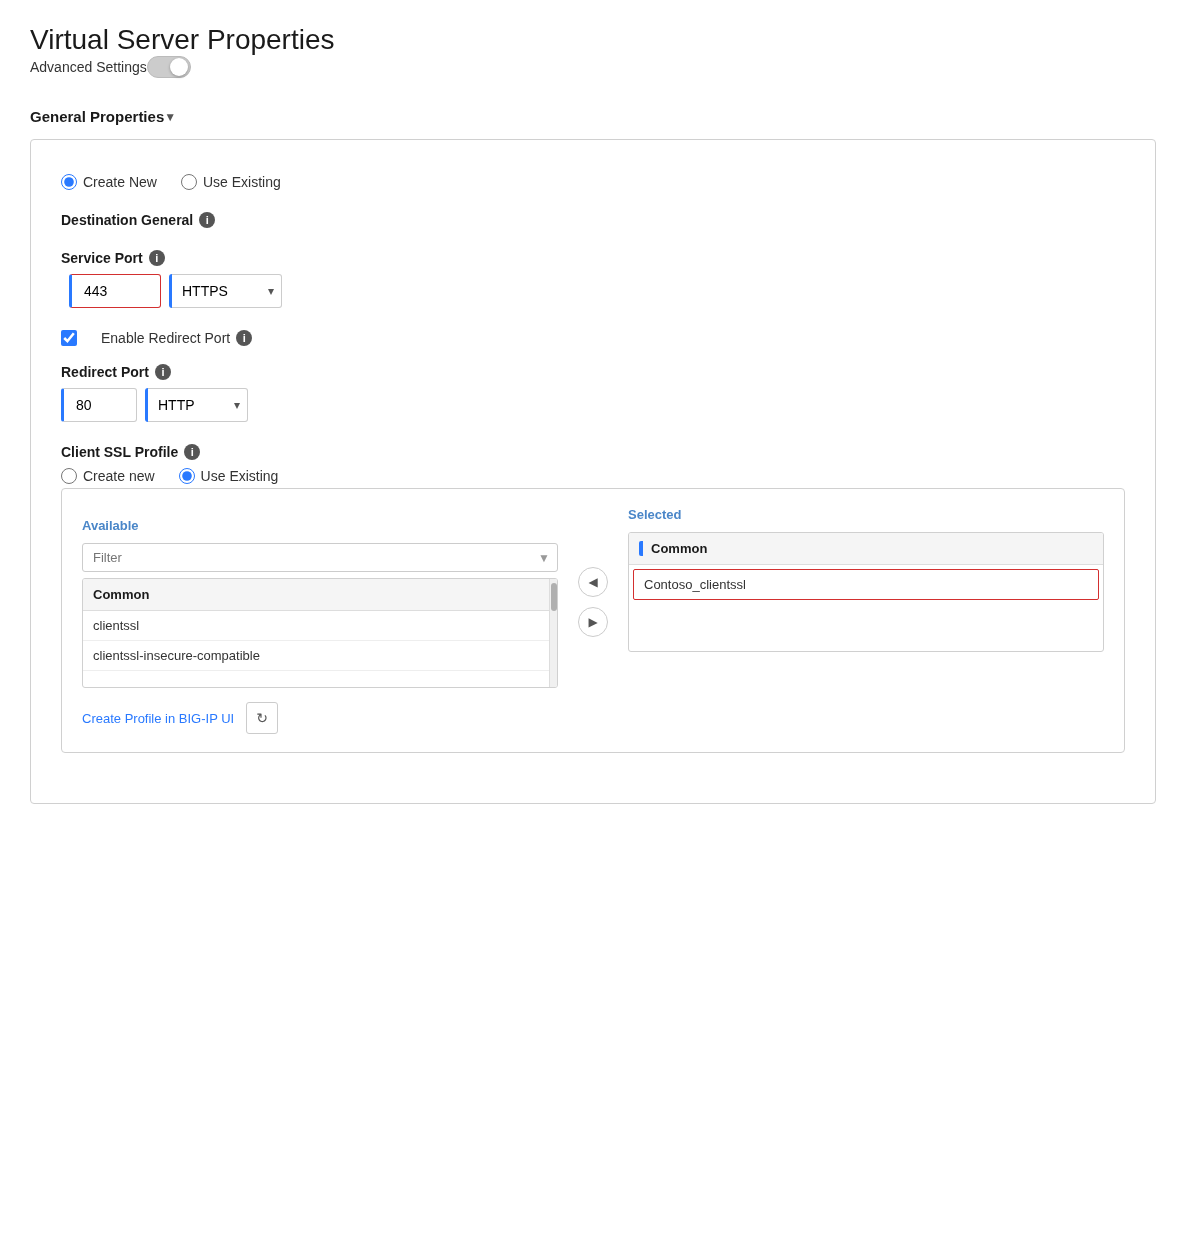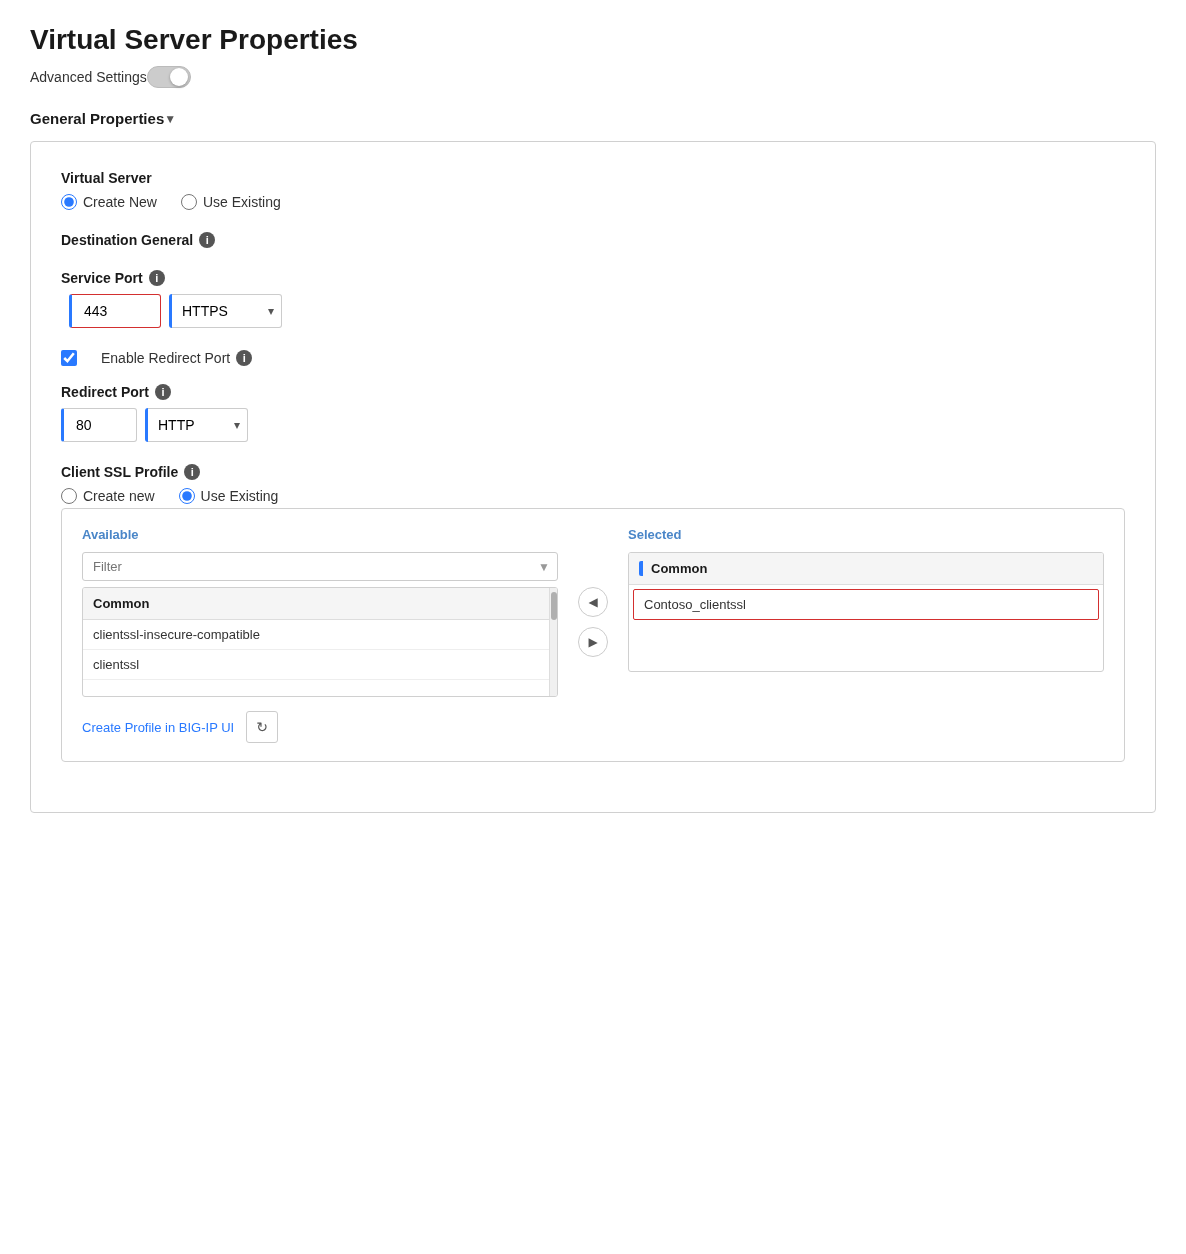--- a/index.html
+++ b/index.html
@@ -6,28 +6,28 @@
     body {
       font-family: -apple-system, BlinkMacSystemFont, 'Segoe UI', Arial, sans-serif;
       background: #fff;
       color: #333;
       font-size: 14px;
       padding: 24px 30px;
       max-width: 1186px;
     }
     h1 {
       font-size: 28px;
-      font-weight: 700;
+      font-weight: 400;
       color: #1a1a1a;
-      margin-bottom: 10px;
+      margin-bottom: 0;
     }
     .advanced-settings-row {
       display: flex;
       align-items: center;
-      margin-bottom: 22px;
+      margin-bottom: 30px;
     }
     .advanced-settings-label {
       font-size: 14px;
       color: #333;
     }
     .toggle-switch {
       width: 44px;
       height: 22px;
       background: #ccc;
       border-radius: 11px;
@@ -246,20 +246,21 @@
       padding: 18px 20px;
       margin-top: 4px;
     }
     .ssl-columns {
       display: flex;
       gap: 20px;
       align-items: flex-start;
     }
     .available-col {
       flex: 1;
+      margin-top: 11px;
     }
     .transfer-col {
       display: flex;
       flex-direction: column;
       align-items: center;
       justify-content: center;
       gap: 10px;
       padding-top: 60px;
     }
     .selected-col {
@@ -425,21 +426,20 @@
 </div>
 
 <div class="section-title">
   <span>General Properties</span>
   <span class="chevron">▼</span>
 </div>
 
 <div class="card">
 
   <div class="form-group">
-    <div class="form-label">Virtual Server</div>
     <div class="radio-group">
       <label class="radio-option">
         <input type="radio" name="virtual-server" checked="" style="">
         <span>Create New</span>
       </label>
       <label class="radio-option">
         <input type="radio" name="virtual-server" style="">
         <span>Use Existing</span>
       </label>
     </div>
@@ -520,22 +520,22 @@
         <div class="available-col">
           <div class="col-title">Available</div>
           <div class="filter-wrapper">
             <input type="text" placeholder="Filter" style="">
             <span class="filter-icon">▼</span>
           </div>
           <div class="available-list-container">
             <div class="list-group-header">
               <span>Common</span>
             </div>
+            <div class="list-item">clientssl</div>
             <div class="list-item">clientssl-insecure-compatible</div>
-            <div class="list-item">clientssl</div>
             <div class="scroll-track">
               <div class="scroll-thumb"></div>
             </div>
           </div>
         </div>
 
         <div class="transfer-col">
           <button class="transfer-btn">◀</button>
           <button class="transfer-btn">▶</button>
         </div>

